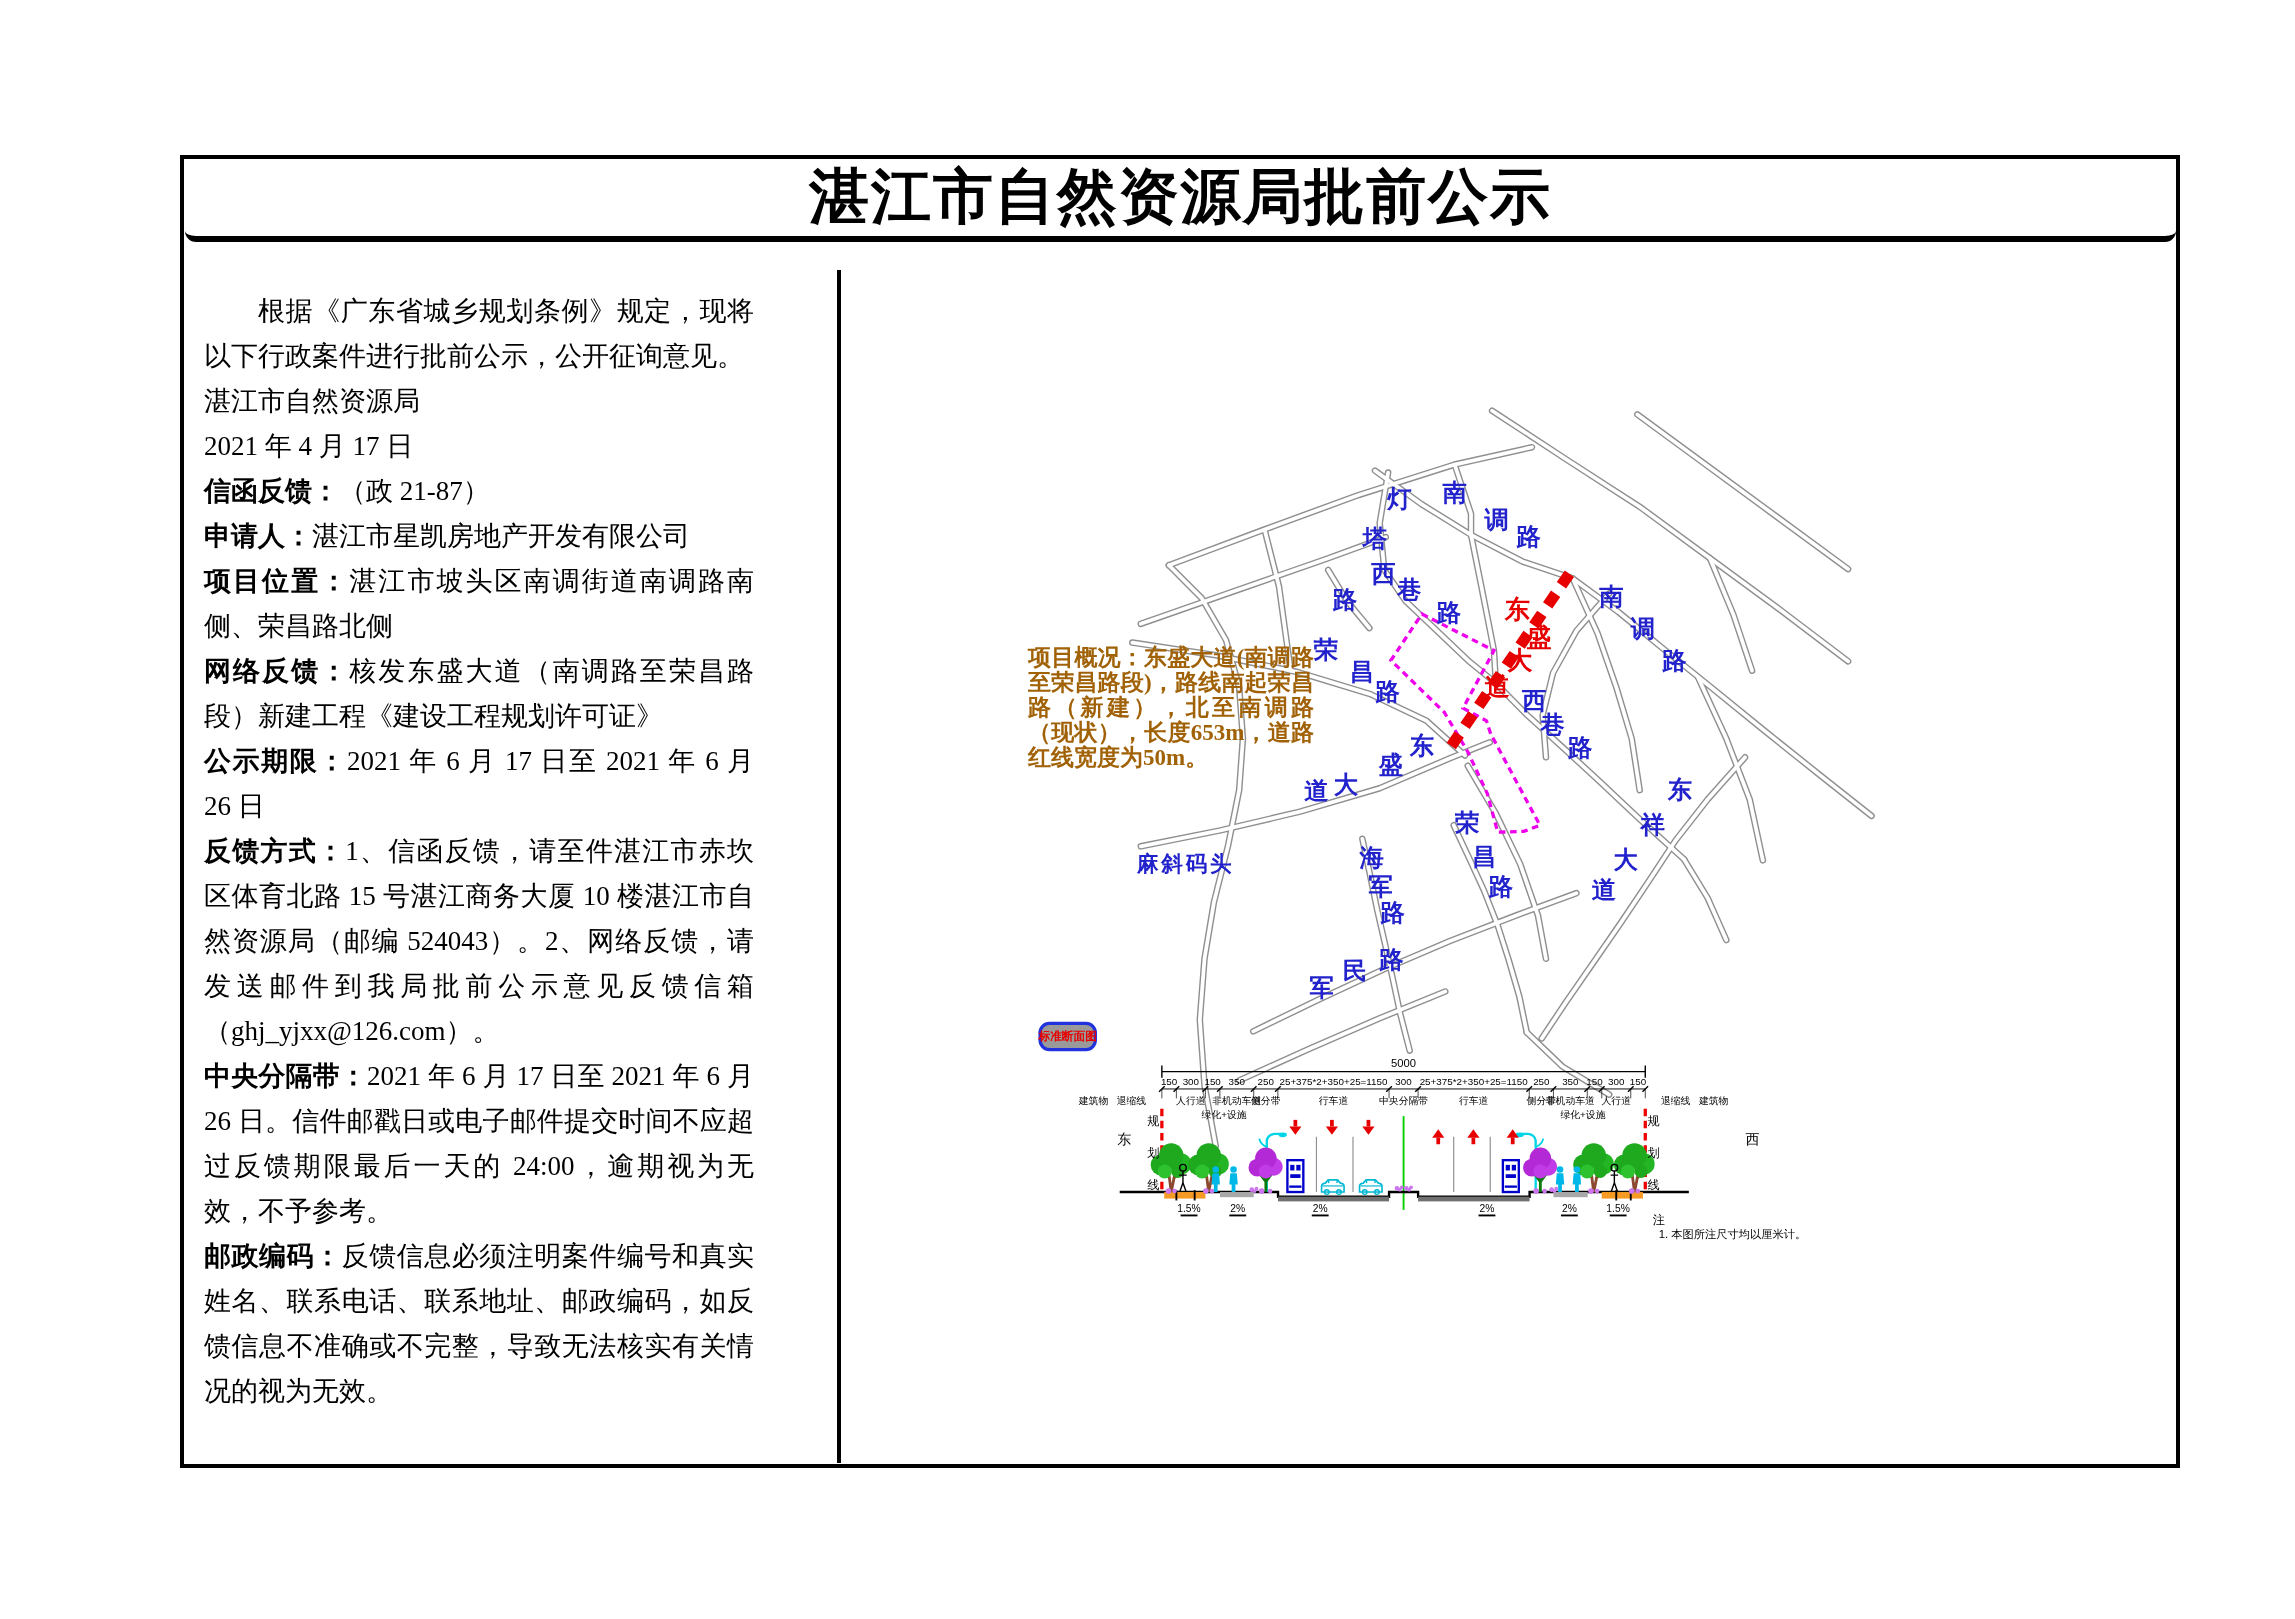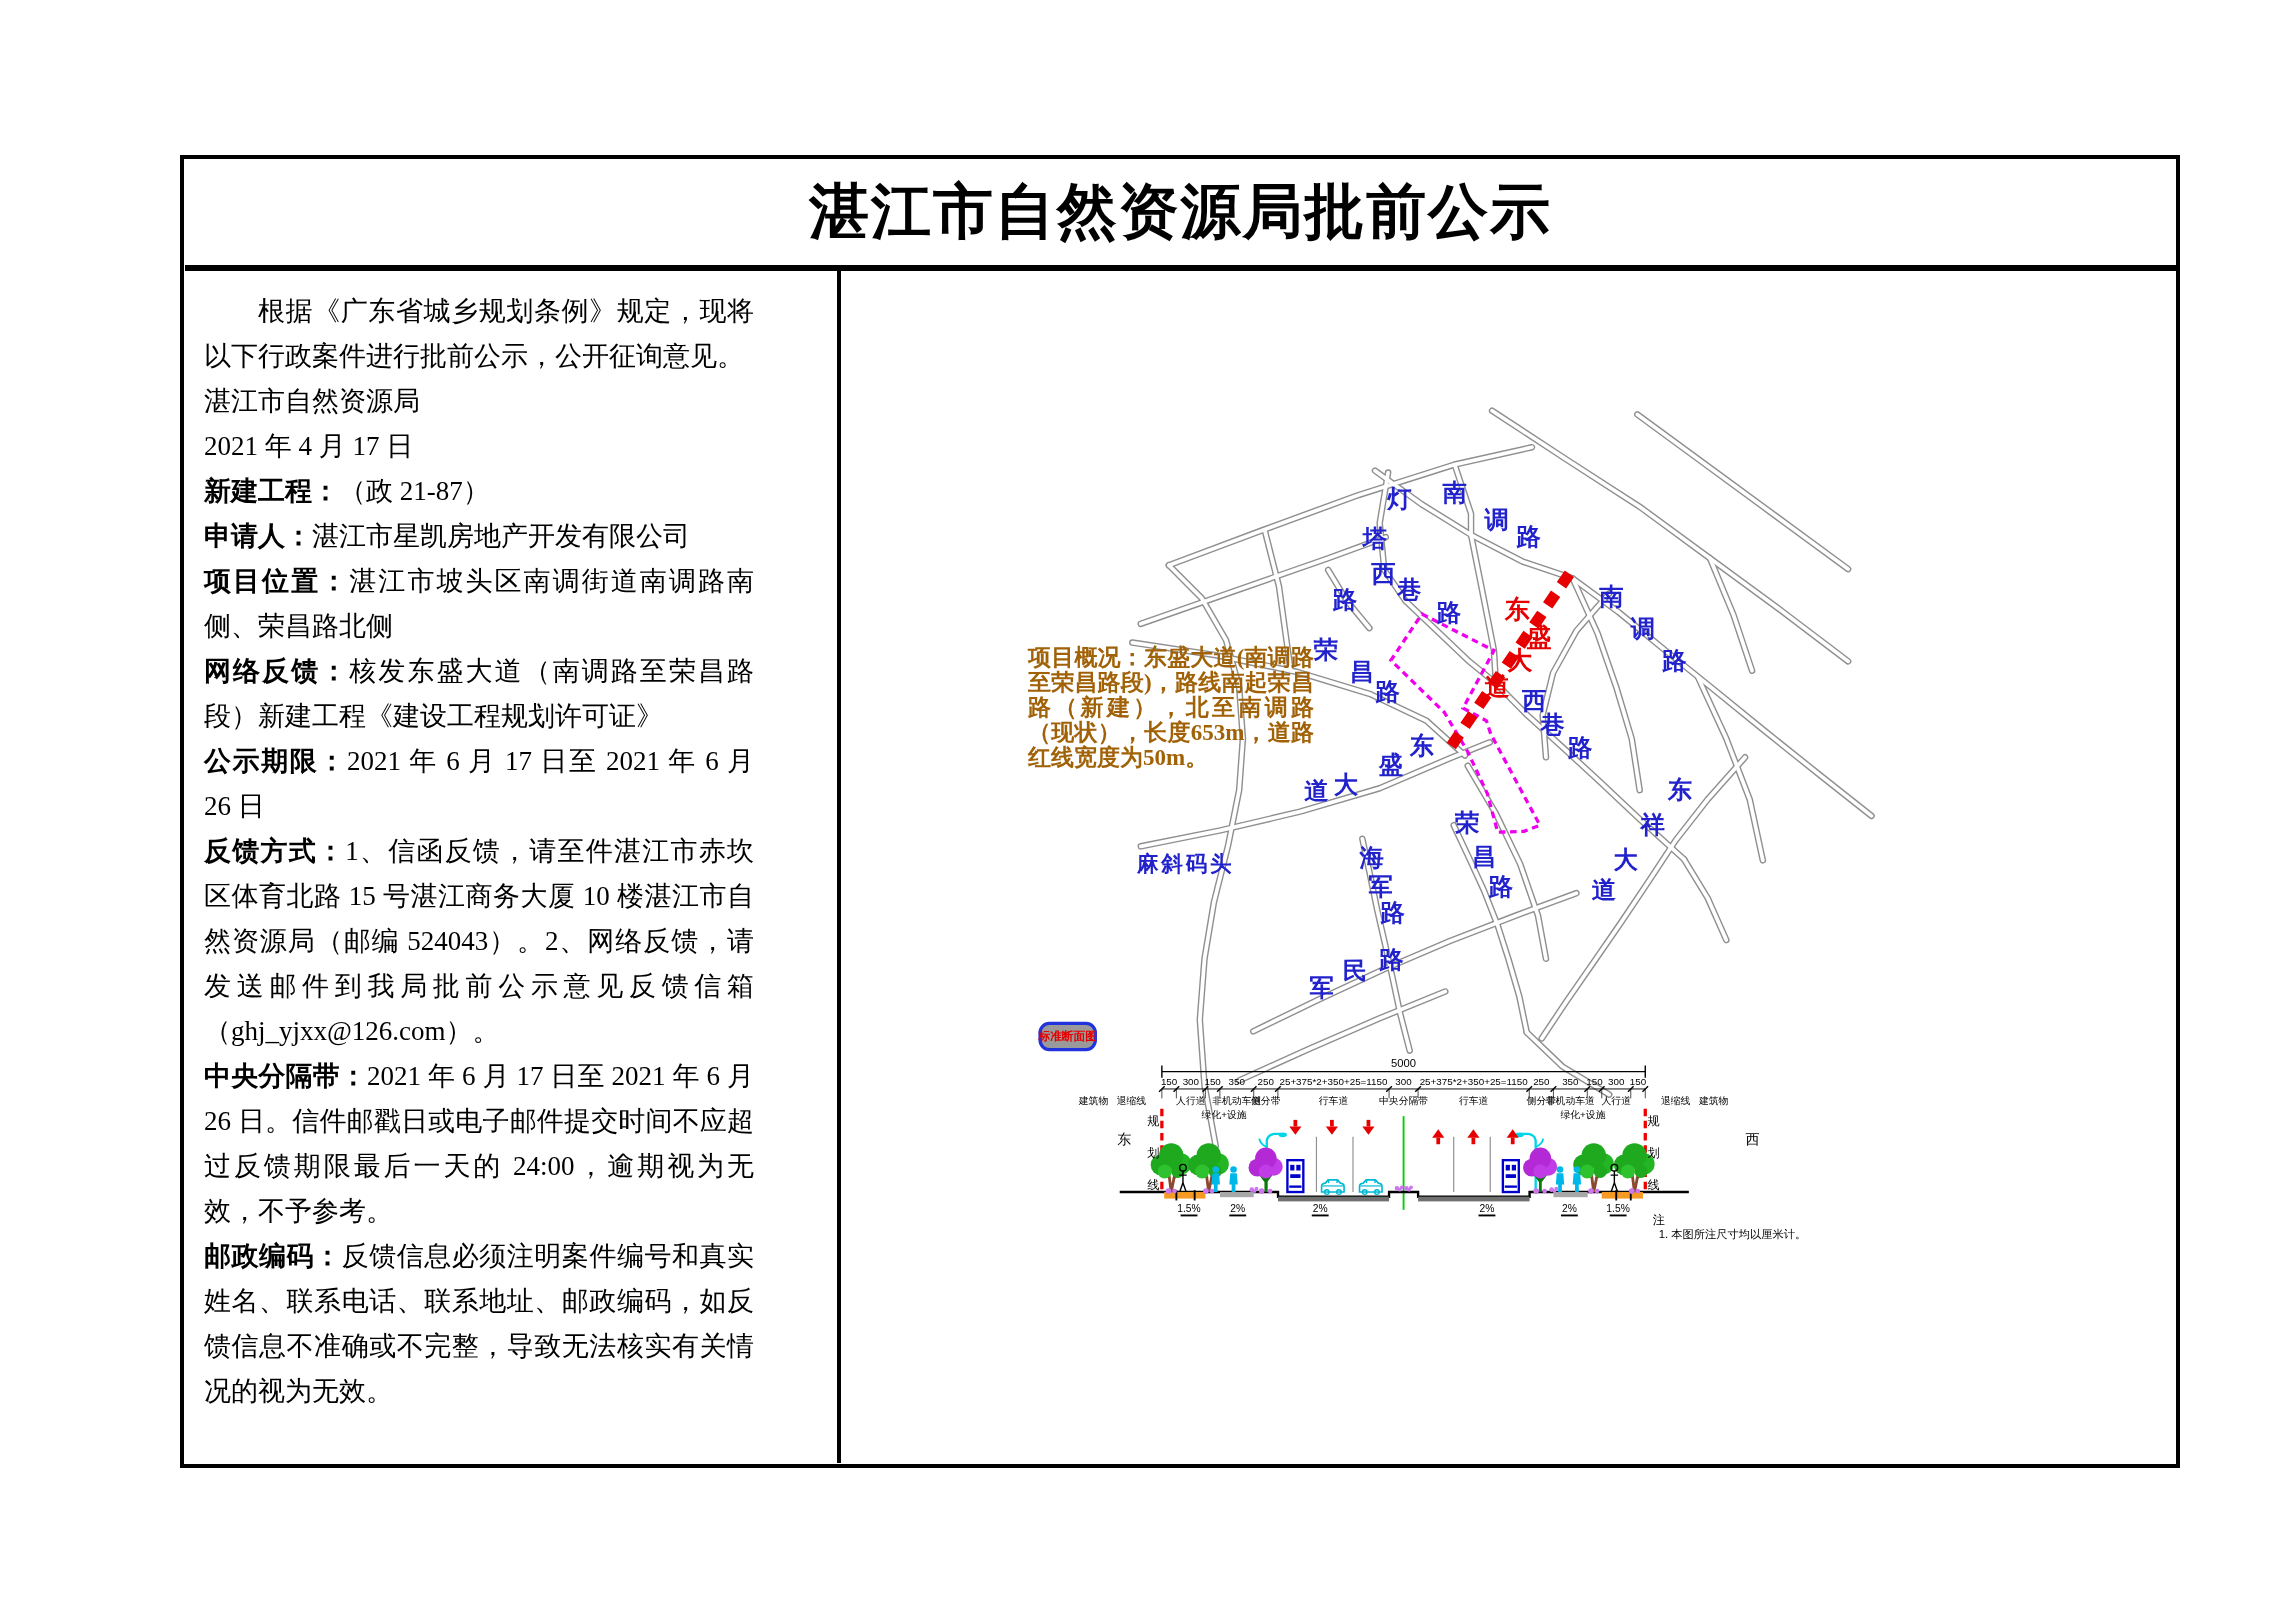--- a/index.html
+++ b/index.html
@@ -1,22 +1,22 @@
 <!DOCTYPE html>
 <html style="font-size:7.5px"><head>
 <meta charset="utf-8">
 <style>
   html,body{margin:0;padding:0;background:#ffffff;}
   body{width:2295px;height:1619px;position:relative;font-family:"Liberation Serif",serif;}
   .abs{position:absolute;}
   
   #frame{left:180px;top:155px;width:2000px;height:1313px;border:4.7px solid #000;box-sizing:border-box;}
   
-  #titlebar{left:185px;top:159px;width:1991px;height:112px;border-bottom:6.6px solid #000;box-sizing:border-box;
-            display:flex;align-items:center;justify-content:center;}
+  #titlebar{left:185px;top:159px;width:1991px;height:83px;border-bottom:6.6px solid #000;box-sizing:border-box;
+            display:flex;align-items:center;justify-content:center;border-radius:11px;}
   #title{font-size:60px;font-weight:bold;letter-spacing:1.9px;color:#000;white-space:nowrap;}
   
   #leftpanel{left:185px;top:270px;width:586px;height:1193px;box-sizing:border-box;
              padding:19px 17px 0 19px;font-size:27px;line-height:45px;color:#000;}
   #leftpanel p{margin:0;text-align:justify;}
   #leftpanel p.indent{text-indent:2em;}
   #leftpanel p.right{text-align:left;padding-right:96px;}
   #leftpanel b{font-weight:bold;}
   
   #vdivider{left:837px;top:270px;width:3.7px;height:1193px;background:#000;}
@@ -44,21 +44,21 @@
 <div id="frame" class="abs"></div>
 
 <div id="titlebar" class="abs">
   <span id="title">湛江市自然资源局批前公示</span>
 </div>
 
 <div id="leftpanel" class="abs">
     <p class="indent">根据《广东省城乡规划条例》规定，现将以下行政案件进行批前公示，公开征询意见。</p>
     <p class="right">湛江市自然资源局</p>
     <p class="right">2021 年 4 月 17 日</p>
-    <p><b>新建工程：</b>（政 21-87）</p>
+    <p><b>信函反馈：</b>（政 21-87）</p>
     <p><b>申请人：</b>湛江市星凯房地产开发有限公司</p>
     <p><b>项目位置：</b>湛江市坡头区南调街道南调路南侧、荣昌路北侧</p>
     <p><b>网络反馈：</b>核发东盛大道（南调路至荣昌路段）新建工程《建设工程规划许可证》</p>
     <p><b>公示期限：</b>2021 年 6 月 17 日至 2021 年 6 月 26 日</p>
     <p><b>反馈方式：</b>1、信函反馈，请至件湛江市赤坎区体育北路 15 号湛江商务大厦 10 楼湛江市自然资源局（邮编 524043）。2、网络反馈，请发送邮件到我局批前公示意见反馈信箱（ghj_yjxx@126.com）。</p>
     <p><b>中央分隔带：</b>2021 年 6 月 17 日至 2021 年 6 月 26 日。信件邮戳日或电子邮件提交时间不应超过反馈期限最后一天的 24:00，逾期视为无效，不予参考。</p>
     <p><b>邮政编码：</b>反馈信息必须注明案件编号和真实姓名、联系电话、联系地址、邮政编码，如反馈信息不准确或不完整，导致无法核实有关情况的视为无效。</p>
   </div>
 
 <div id="vdivider" class="abs"></div>

